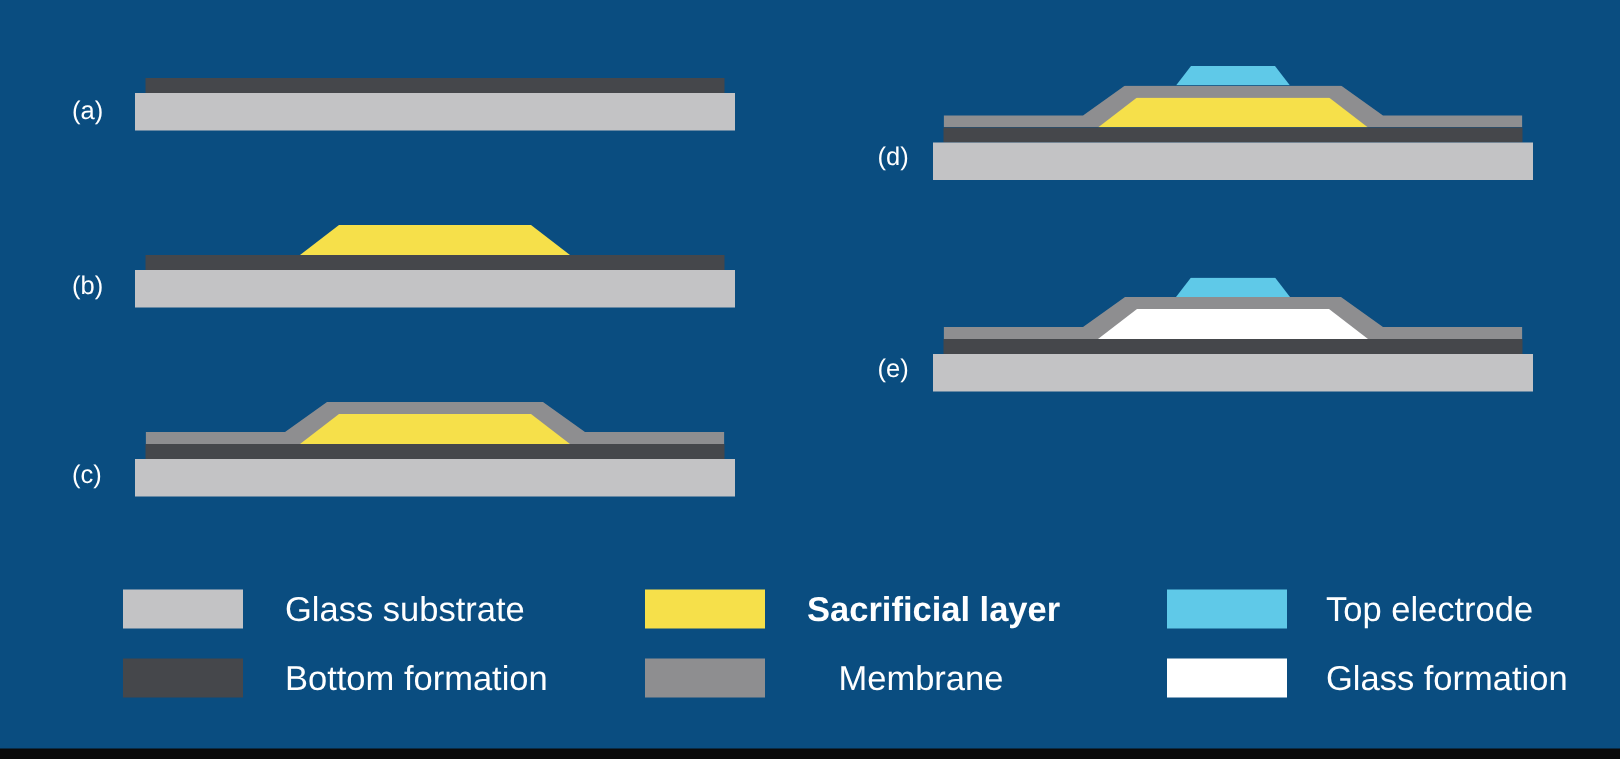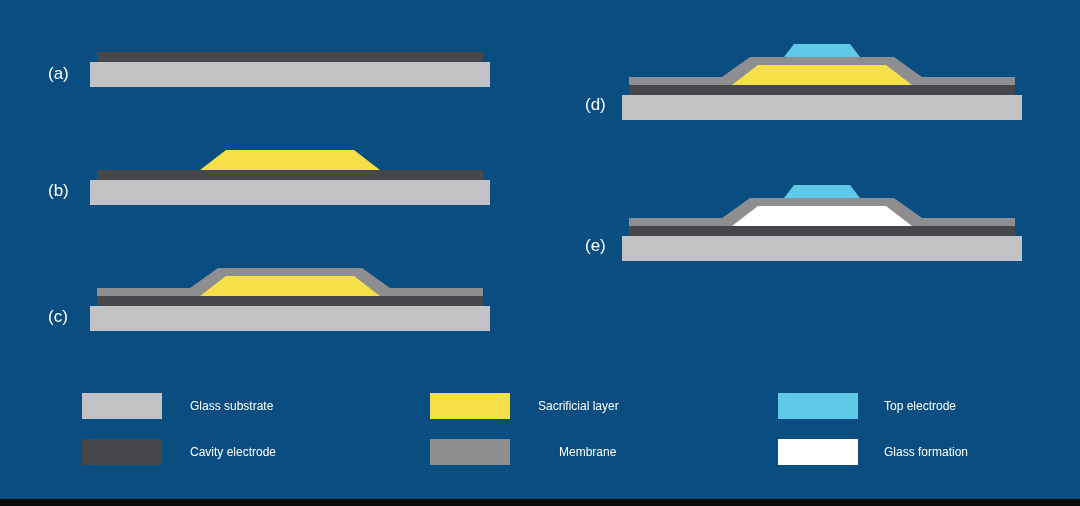--- a/index.html
+++ b/index.html
@@ -33,21 +33,21 @@
     color: #ffffff;
     font-weight: 400;
   }
   .swatch {
     position: absolute;
     width: 80px;
     height: 26px;
   }
   .legend-label {
     position: absolute;
-    font-size: 12px;
+    font-size: 23px;
     line-height: 26px;
     height: 26px;
     color: #ffffff;
     white-space: nowrap;
   }
   .bottom-bar {
     position: absolute;
     left: 0; bottom: 0;
     width: 1080px; height: 7px;
     background: #0a0a0a;
@@ -94,24 +94,24 @@
   <div class="layer bottom-electrode" style="top:41px;"></div>
   <div class="layer substrate" style="top:51px;"></div>
 </div>
 
 <div>
 
   <div class="swatch" style="left:82px; top:393px; background:var(--glass-substrate,#c3c3c5);"></div>
   <div class="legend-label" style="left:190px; top:393px;">Glass substrate</div>
 
   <div class="swatch" style="left:82px; top:439px; background:var(--bottom-electrode,#45474b);"></div>
-  <div class="legend-label" style="left:190px; top:439px;">Cavity electrode</div>
+  <div class="legend-label" style="left:190px; top:439px;">Bottom formation</div>
 
   <div class="swatch" style="left:430px; top:393px; background:var(--sacrificial-layer,#f6e04a);"></div>
-  <div class="legend-label" style="left:538px; top:393px;">Sacrificial layer</div>
+  <div class="legend-label" style="left:538px; top:393px;font-weight:bold;">Sacrificial layer</div>
 
   <div class="swatch" style="left:430px; top:439px; background:var(--membrane,#8e8e90);"></div>
   <div class="legend-label" style="left:559px; top:439px;">Membrane</div>
 
   <div class="swatch" style="left:778px; top:393px; background:var(--top-electrode,#5fc9e8);"></div>
   <div class="legend-label" style="left:884px; top:393px;text-align:right;">Top electrode</div>
 
   <div class="swatch" style="left:778px; top:439px; background:var(--cavity,#ffffff);"></div>
   <div class="legend-label" style="left:884px; top:439px;">Glass formation</div>
 </div>

